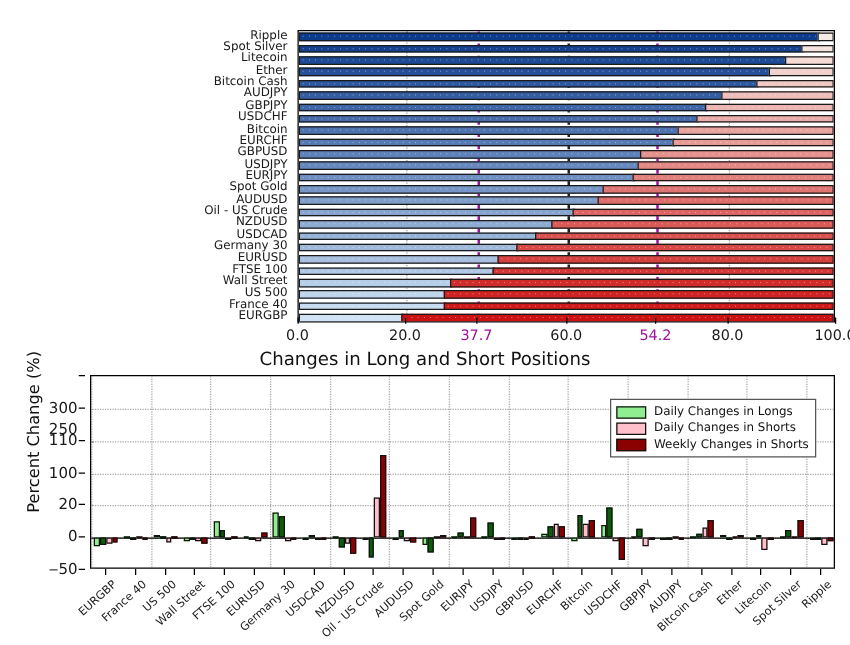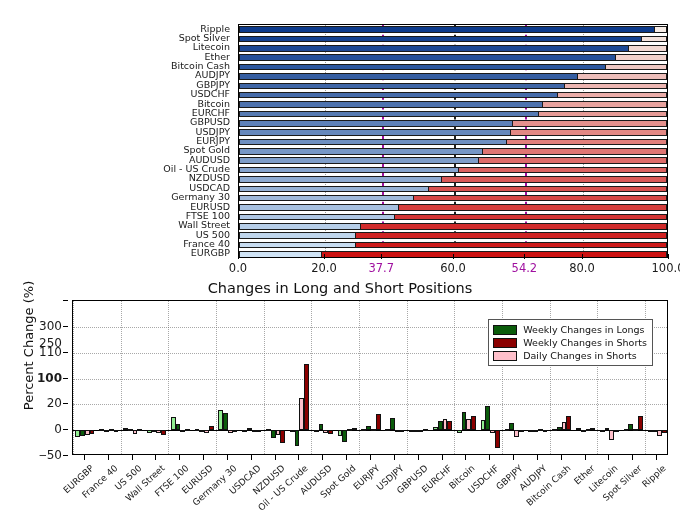--- a/index.html
+++ b/index.html
@@ -498,41 +498,41 @@
     <div id="bot-title">Changes in Long and Short Positions</div>
     <div id="bot-ylabel">Percent Change (%)</div>
     <div id="bot-yticks">
         <div class="bytickmark" style="top: 0px;"></div>
         <div class="bytick" style="top: 0px; margin-top: 43px;">250</div>
         <div class="bytickmark" style="top: 25.8333px;"></div>
         <div class="bytick" style="top: 25.8333px;">300</div>
         <div class="bytickmark" style="top: 51.6667px;"></div>
         <div class="bytick" style="top: 51.6667px;">110</div>
         <div class="bytickmark" style="top: 77.5px;"></div>
-        <div class="bytick" style="top: 77.5px; font-weight: bold;">100</div>
+        <div class="bytick" style="top: 77.5px;">100</div>
         <div class="bytickmark" style="top: 103.333px;"></div>
         <div class="bytick" style="top: 103.333px;">20</div>
         <div class="bytickmark" style="top: 129.167px;"></div>
         <div class="bytick" style="top: 129.167px;">0</div>
         <div class="bytickmark" style="top: 155px;"></div>
         <div class="bytick" style="top: 155px;">‒50</div>
       </div>
     <div id="bot-plot">
       <div id="bot-legend">
           <div class="legrow">
-            <span class="legswatch" style="background: rgb(11, 92, 11);"></span>
-            <span>Weekly Changes in Longs</span>
+            <span class="legswatch" style="background: rgb(144, 238, 144);"></span>
+            <span>Daily Changes in Longs</span>
+          </div>
+          <div class="legrow">
+            <span class="legswatch" style="background: rgb(255, 192, 203);"></span>
+            <span>Daily Changes in Shorts</span>
           </div>
           <div class="legrow">
             <span class="legswatch" style="background: rgb(139, 0, 0);"></span>
             <span>Weekly Changes in Shorts</span>
-          </div>
-          <div class="legrow">
-            <span class="legswatch" style="background: rgb(255, 192, 203);"></span>
-            <span>Daily Changes in Shorts</span>
           </div>
         </div>
     <div class="hgrid" style="top: 129.167px;"></div>
         <div class="hgrid" style="top: 103.333px;"></div>
         <div class="hgrid" style="top: 77.5px;"></div>
         <div class="hgrid" style="top: 51.6667px;"></div>
         <div class="hgrid" style="top: 25.8333px;"></div>
         <div class="vgrid-b" style="left: 0px;"></div>
         <div class="vgrid-b" style="left: 47.68px;"></div>
         <div class="vgrid-b" style="left: 95.36px;"></div>

